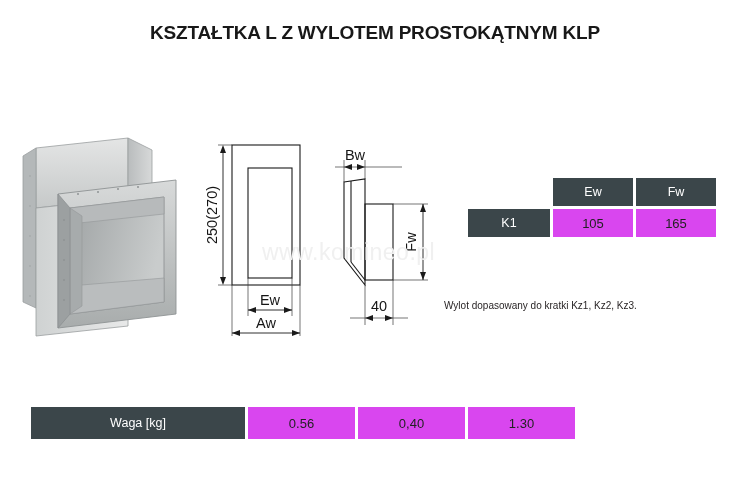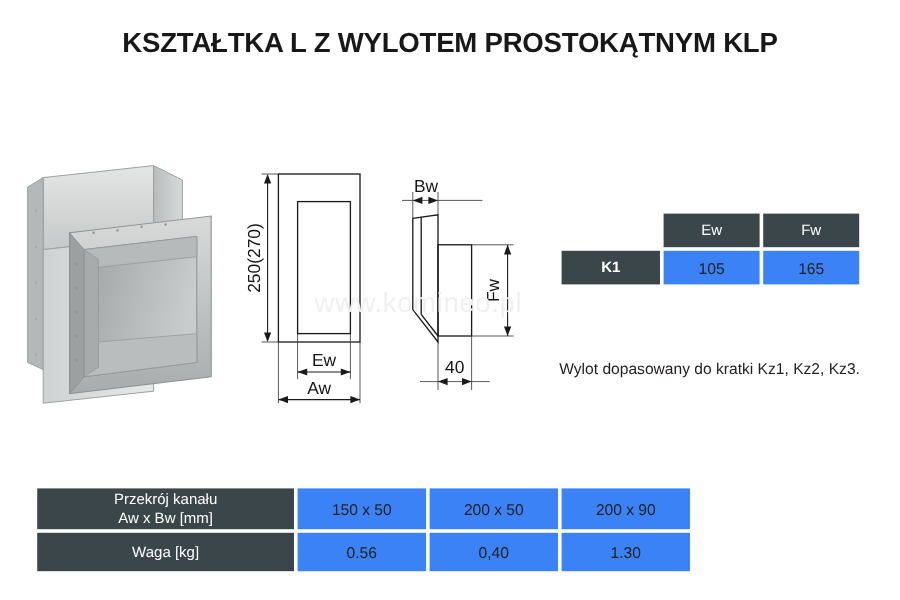--- a/index.html
+++ b/index.html
@@ -16,21 +16,21 @@
     color: #231f20;
   }
 
   
   .page-title {
     position: absolute;
     top: 22px;
     left: 0;
     width: 750px;
     text-align: center;
-    font-size: 23px;
+    font-size: 19px;
     font-weight: bold;
     letter-spacing: -0.2px;
     color: #181818;
   }
 
   
   .watermark {
     position: absolute;
     top: 228px;
     left: 262px;
@@ -73,45 +73,45 @@
   }
   .hdr {
     background: #3b464a;
     color: #ffffff;
     font-size: 12.5px;
     text-align: center;
     vertical-align: middle;
     font-weight: 400;
   }
   .cell {
-    background: #3b82f6;
+    background: #d946ef;
     color: #222222;
     font-size: 13px;
     text-align: center;
     vertical-align: middle;
     font-weight: 400;
   }
   .blank { background: transparent; }
 
   
   .table-k {
     position: absolute;
     left: 465px;
     top: 175px;
     z-index: 5;
   }
   .table-k td { height: 26px; }
-  .table-k .col-label { width: 80px; font-weight: bold; }
+  .table-k .col-label { width: 80px; }
   .table-k .col-val { width: 78px; }
 
   .note {
     position: absolute;
-    left: 466px;
+    left: 444px;
     top: 300px;
-    font-size: 13px;
+    font-size: 10px;
     color: #231f20;
     white-space: nowrap;
     z-index: 5;
   }
 
   
   .table-spec {
     position: absolute;
     left: 28px;
     top: 404px;
@@ -276,29 +276,20 @@
     <td class="cell col-val">105</td>
     <td class="cell col-val">165</td>
   </tr>
 </tbody>
   </table>
 
 <div class="note">Wylot dopasowany do kratki Kz1, Kz2, Kz3.</div>
 
 <table class="table-spec">
   <tbody>
-      <tr>
-    <td class="hdr col-head">
-      <span class="sub">Przekrój kanału</span>
-      <span class="sub">Aw x Bw [mm]</span>
-    </td>
-    <td class="cell col-v">150 x 50</td>
-    <td class="cell col-v">200 x 50</td>
-    <td class="cell col-v">200 x 90</td>
-  </tr>
   <tr>
     <td class="hdr col-head">Waga [kg]</td>
     <td class="cell col-v">0.56</td>
     <td class="cell col-v">0,40</td>
     <td class="cell col-v">1.30</td>
   </tr>
 </tbody>
   </table>
 
 </body></html>

